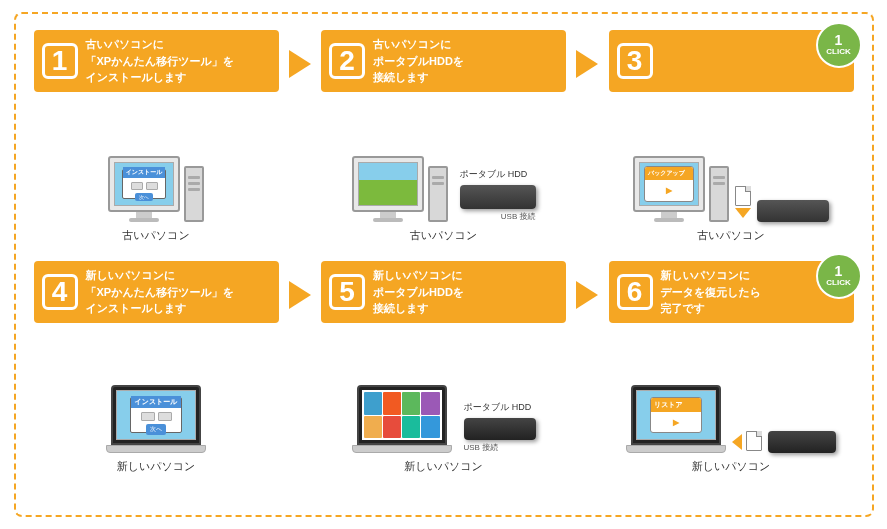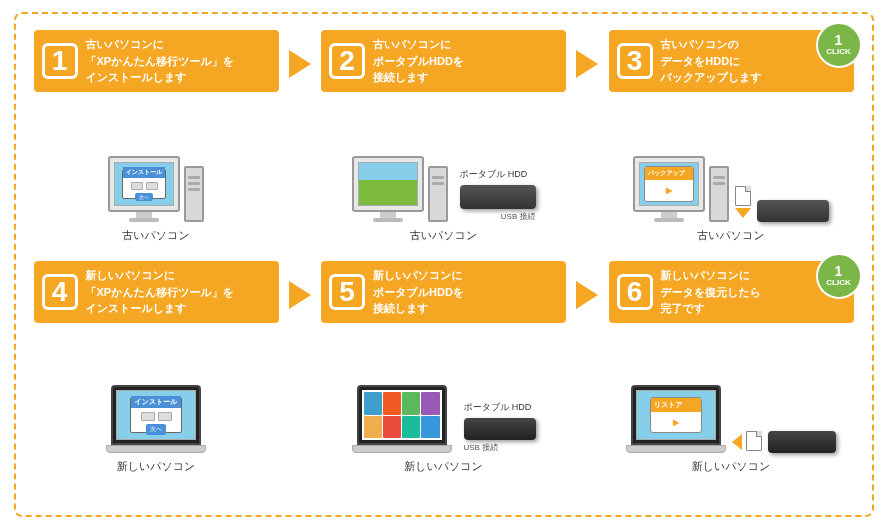--- a/index.html
+++ b/index.html
@@ -426,21 +426,20 @@
       <div class="step-label">古いパソコン</div>
     </div>
 
     <div class="arrow-block">
       <div class="arrow"></div>
     </div>
 
     <div class="step-block">
       <div class="step-header" style="position:relative;">
         <div class="step-number">3</div>
-        <div class="step-text">古いパソコンの<br>データをHDDに<br>バックアップします</div>
         <div class="click-badge">
           <span class="one">1</span>
           <span>CLICK</span>
         </div>
       </div>
       <div class="step-image">
         <div class="step-image-inner" style="position:relative;">
           <div class="pc-row">
             <div class="pc-old">
               <div class="monitor">

